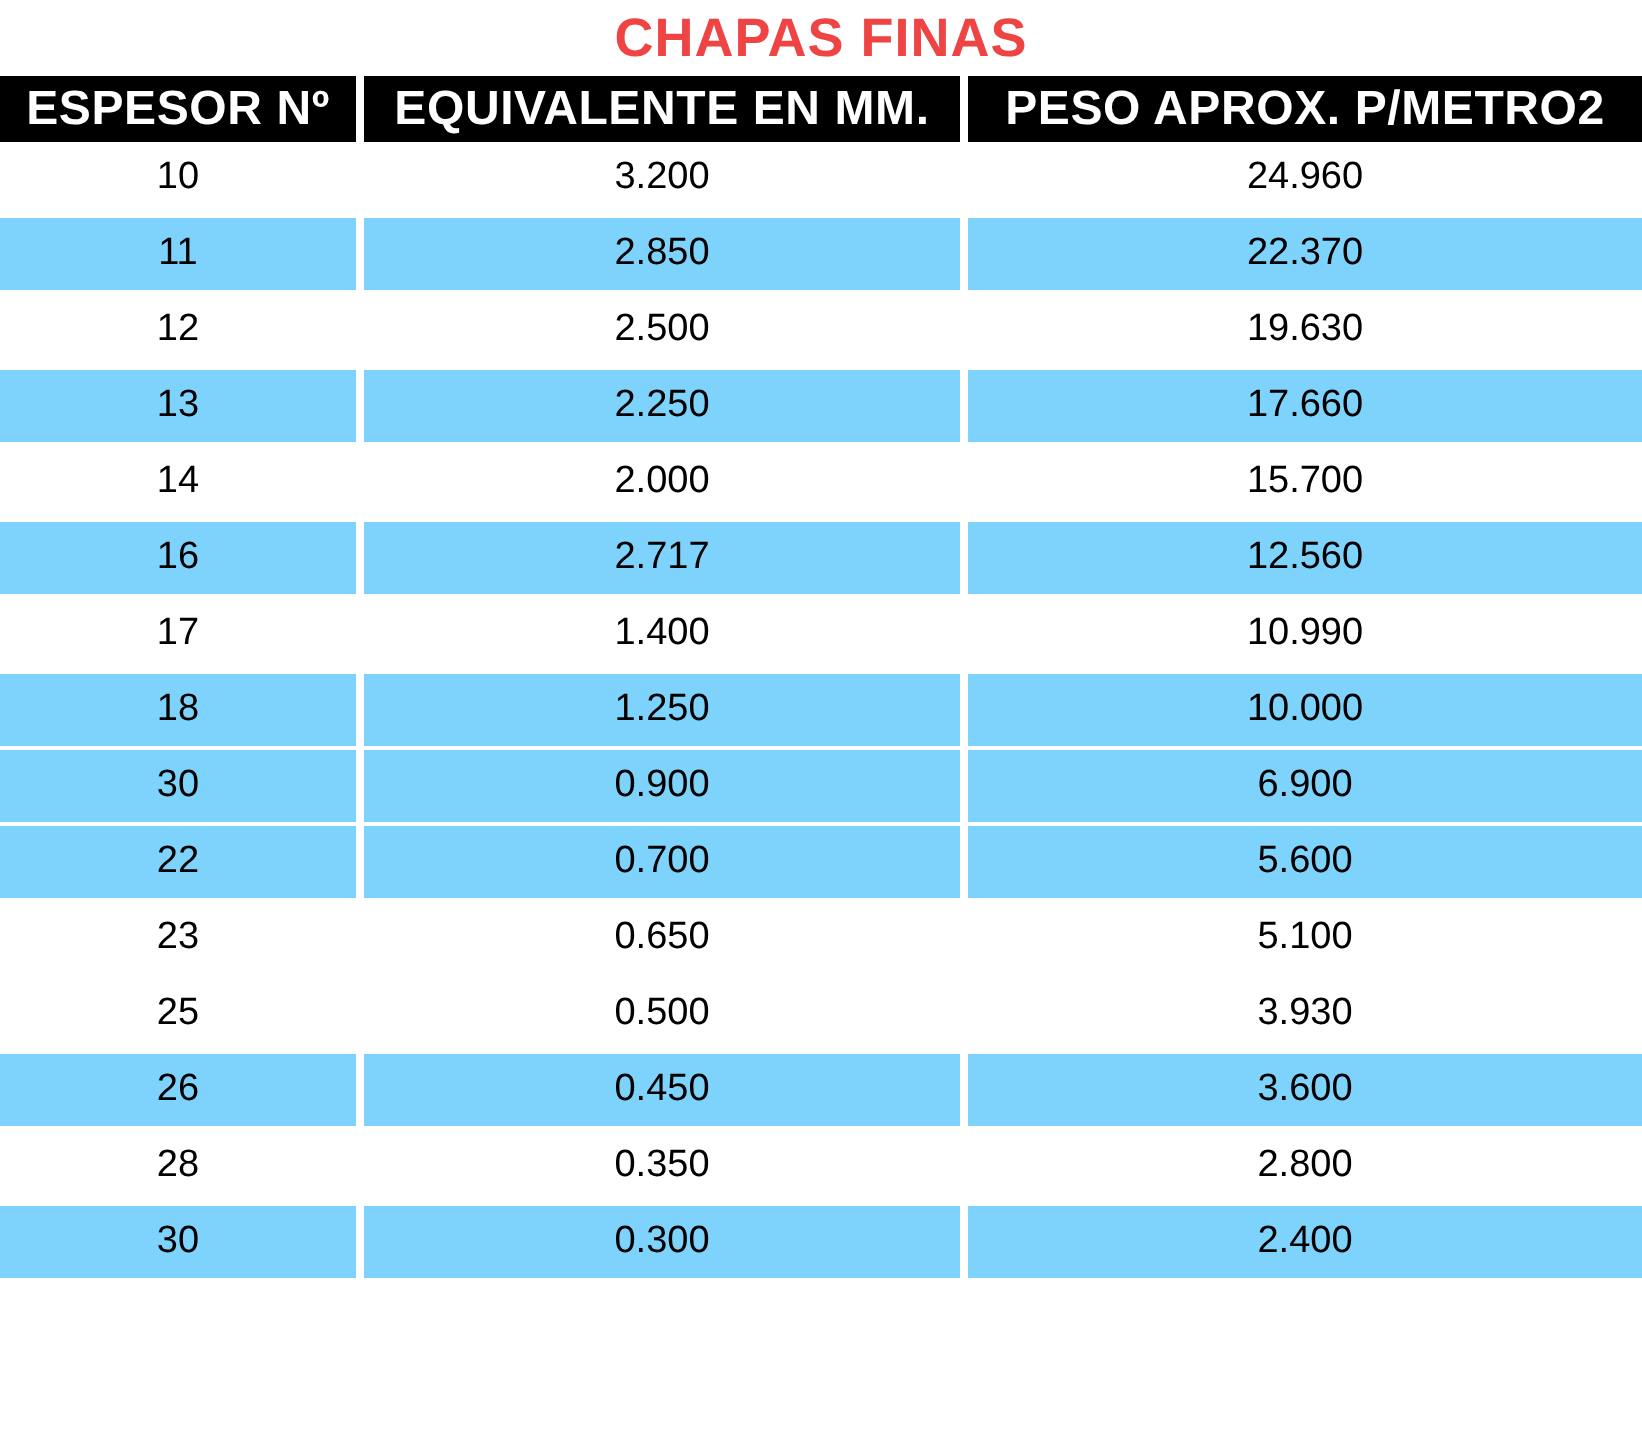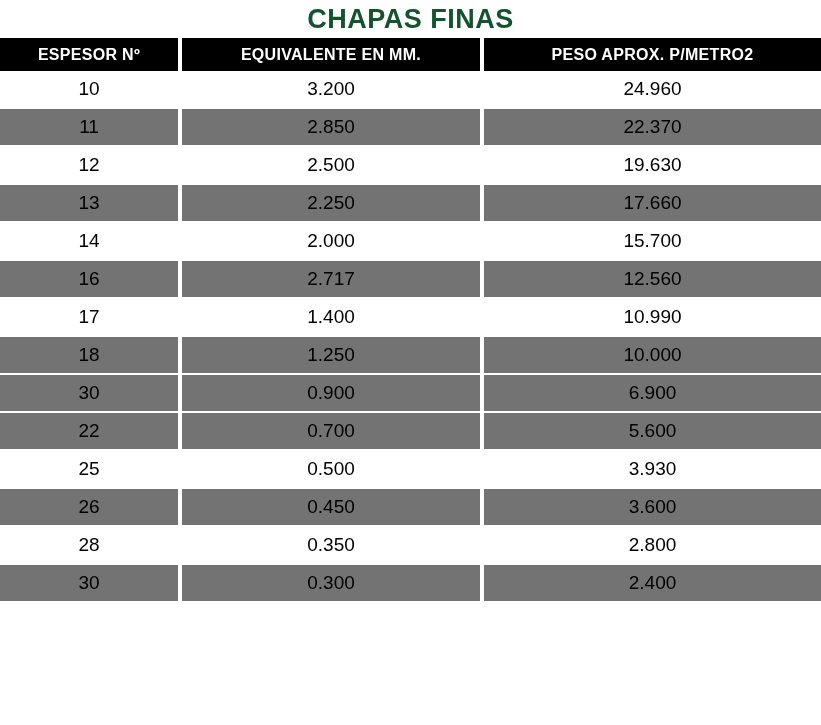--- a/index.html
+++ b/index.html
@@ -18,38 +18,38 @@
     height: 725px;
     box-sizing: border-box;
     display: flex;
     flex-direction: column;
     background: #ffffff;
   }
   .title {
     text-align: center;
     font-size: 27px;
     font-weight: bold;
-    color: #14532d;
+    color: #ef4444;
     letter-spacing: 0.5px;
     line-height: 34px;
     padding-top: 2px;
     padding-bottom: 2px;
   }
   table {
     border-collapse: collapse;
     width: 821px;
     table-layout: fixed;
   }
   col.c0 { width: 180px; }
   col.c1 { width: 302px; }
   col.c2 { width: 339px; }
   thead th {
     background: #000000;
     color: #ffffff;
-    font-size: 16px;
+    font-size: 24px;
     font-weight: bold;
     height: 33px;
     line-height: 33px;
     text-align: center;
     padding: 0;
     letter-spacing: 0.3px;
     border-right: 4px solid #ffffff;
   }
   thead th:last-child { border-right: none; }
   tbody td {
@@ -61,21 +61,21 @@
     line-height: 36px;
     padding: 0;
     border-right: 4px solid #ffffff;
     border-bottom: 2px solid #ffffff;
   }
   tbody td:last-child { border-right: none; }
   tbody tr.odd td {
     background: #ffffff;
   }
   tbody tr.even td {
-    background: #737373;
+    background: #7dd3fc;
   }
 </style>
 </head>
 <body>
 
 <div class="sheet">
   <div class="title">CHAPAS FINAS</div>
   <table>
     <colgroup>
       <col class="c0">
@@ -134,20 +134,25 @@
           <td>30</td>
           <td>0.900</td>
           <td>6.900</td>
         </tr>
         <tr class="even">
           <td>22</td>
           <td>0.700</td>
           <td>5.600</td>
         </tr>
         <tr class="odd">
+          <td>23</td>
+          <td>0.650</td>
+          <td>5.100</td>
+        </tr>
+        <tr class="odd">
           <td>25</td>
           <td>0.500</td>
           <td>3.930</td>
         </tr>
         <tr class="even">
           <td>26</td>
           <td>0.450</td>
           <td>3.600</td>
         </tr>
         <tr class="odd">

